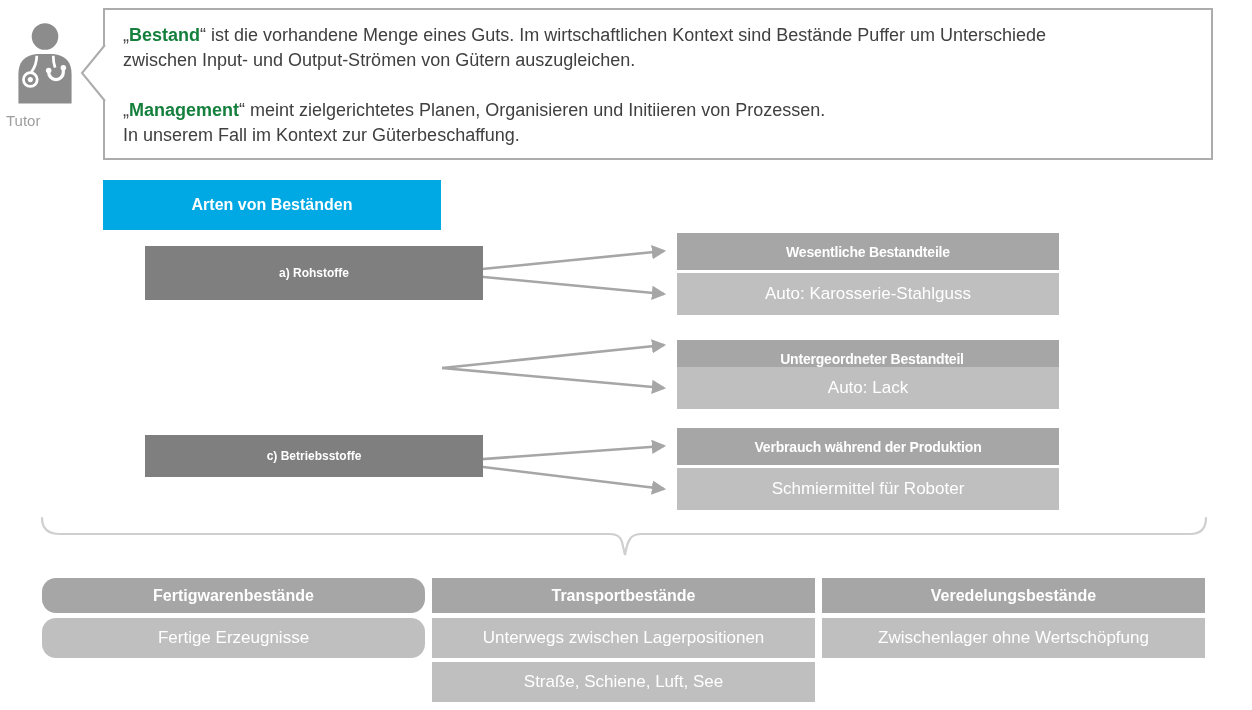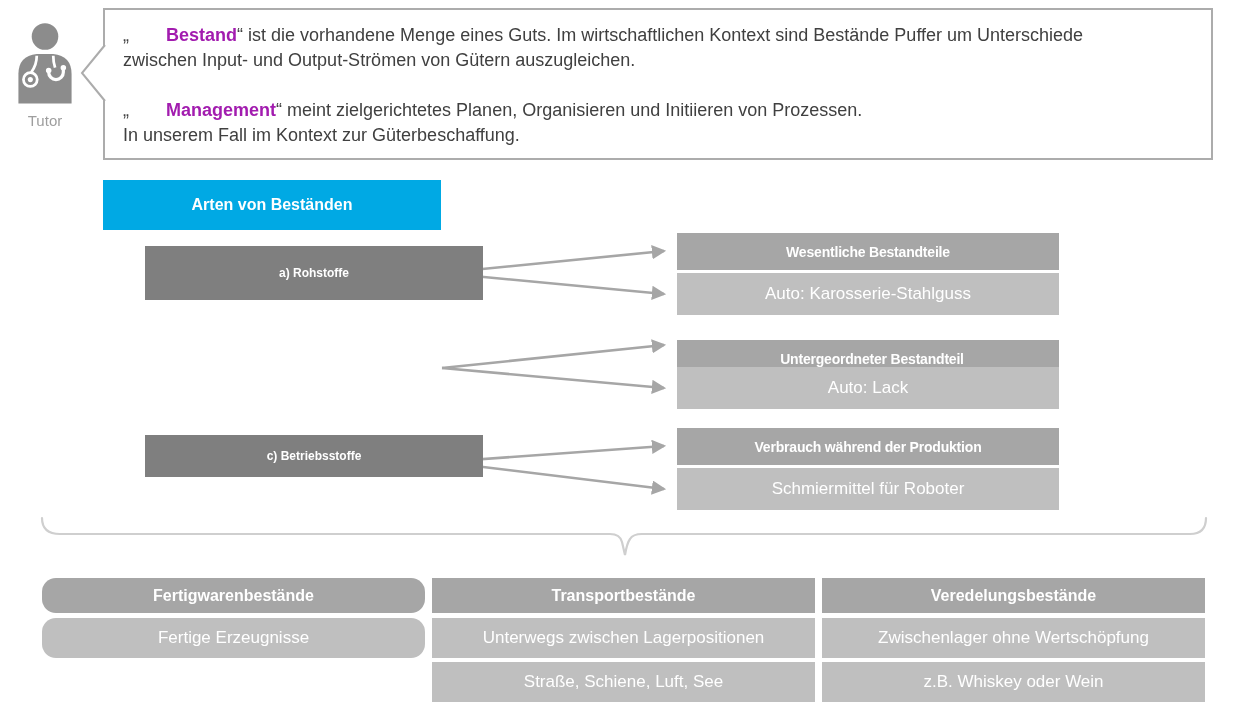--- a/index.html
+++ b/index.html
@@ -12,30 +12,30 @@
     --icon-gray:#8C8C8C;
     --label-gray:#9E9E9E;
   }
   *{margin:0;padding:0;box-sizing:border-box;}
   html,body{background:#fff;}
   body{font-family:"Liberation Sans","DejaVu Sans",sans-serif;}
   .page{position:relative;width:1252px;height:710px;background:#fff;overflow:hidden;}
 
   
   .tutor-figure{position:absolute;left:12px;top:20px;width:66px;}
-  .tutor-label{position:absolute;left:6px;top:112px;width:78px;text-align:center;
+  .tutor-label{position:absolute;left:6px;top:112px;width:78px;text-align:left;
     color:var(--label-gray);font-size:15px;}
 
   
   .bubble{position:absolute;left:103px;top:8px;width:1110px;height:152px;
     background:#fff;border:2px solid var(--border-gray);padding:13px 16px 10px 18px;
     font-size:18px;line-height:25px;color:#404040;}
   .bubble p{margin:0;}
   .bubble .spacer{height:25px;}
-  .bubble b{color:#a21caf;margin-left:37px;}
+  .bubble b{color:#15803d;}
   .bubble-tail{position:absolute;left:80px;top:44px;z-index:3;}
 
   
   .box{position:absolute;display:flex;align-items:center;justify-content:center;
     text-align:center;color:#fff;}
   .type-col{left:103px;width:338px;}
   .blue{background:var(--accent-blue);font-weight:bold;font-size:16px;}
   .dark{background:var(--dark-gray);font-weight:bold;font-size:12px;margin-left:42px;}
   .detail{left:677px;width:382px;}
   .title{background:var(--mid-gray);font-weight:bold;font-size:14px;letter-spacing:-0.2px;}
@@ -148,17 +148,14 @@
   <div class="box col2 b-row2">
     <span>Straße, Schiene, Luft, See</span>
   </div>
 
   <div class="box col3 b-header">
     <span>Veredelungsbestände</span>
   </div>
   <div class="box col3 b-row1">
     <span>Zwischenlager ohne Wertschöpfung</span>
   </div>
-  <div class="box col3 b-row2">
-    <span>z.B. Whiskey oder Wein</span>
-  </div>
 
 </div>
 
 </body></html>

